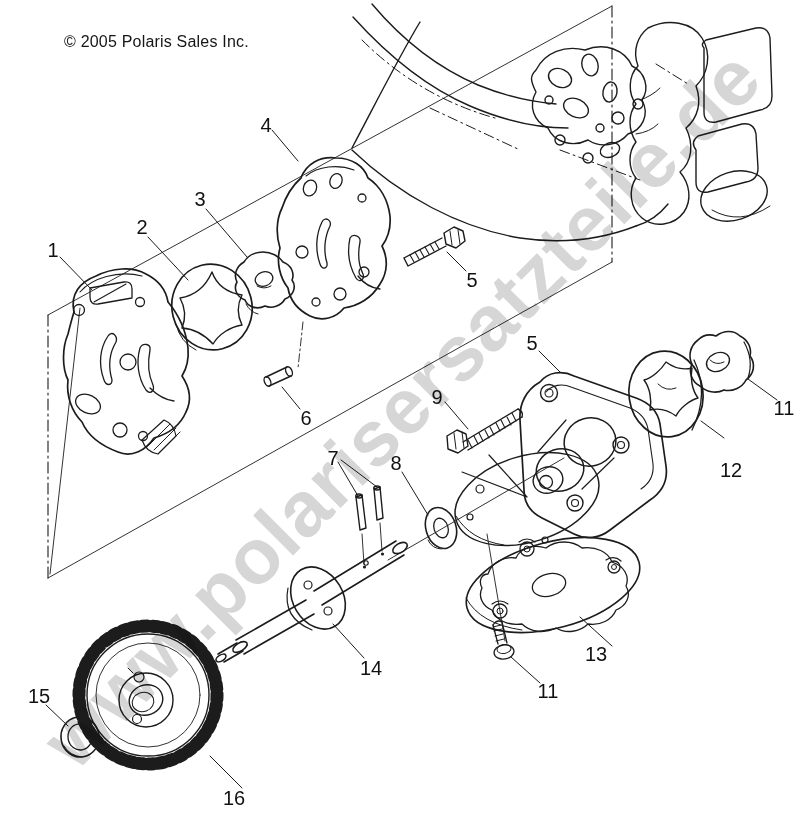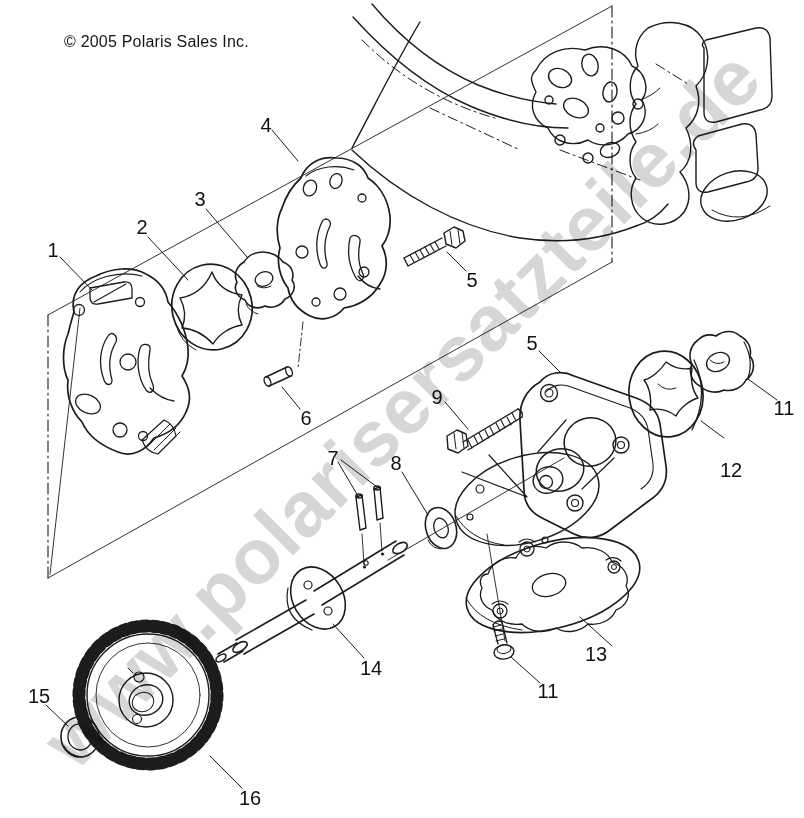--- a/index.html
+++ b/index.html
@@ -285,17 +285,17 @@
   <span class="callout" style="left:306px;top:418px">6</span>
   <span class="callout" style="left:333px;top:458px">7</span>
   <span class="callout" style="left:396px;top:463px">8</span>
   <span class="callout" style="left:437px;top:397px">9</span>
   <span class="callout" style="left:532px;top:343px">5</span>
   <span class="callout" style="left:784px;top:408px">11</span>
   <span class="callout" style="left:731px;top:470px">12</span>
   <span class="callout" style="left:596px;top:654px">13</span>
   <span class="callout" style="left:548px;top:691px">11</span>
   <span class="callout" style="left:371px;top:668px">14</span>
-  <span class="callout" style="left:250px;top:798px">16</span>
+  <span class="callout" style="left:234px;top:798px">16</span>
   <span class="callout" style="left:39px;top:696px">15</span>
 
   <div class="watermark">www.polarisersatzteile.de</div>
 </div>
 
 </body></html>

